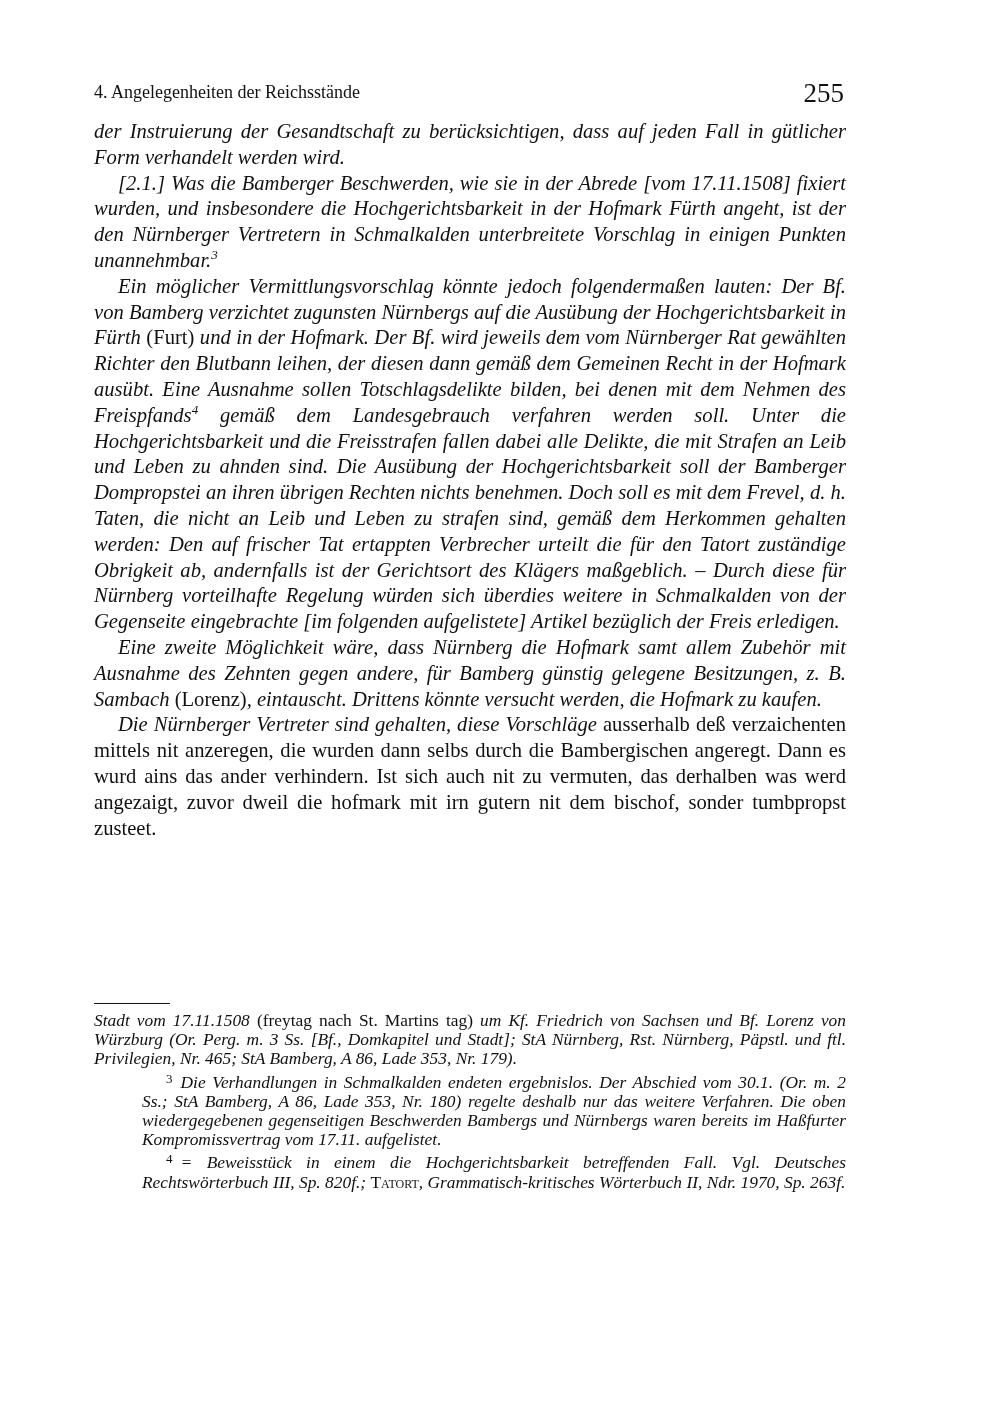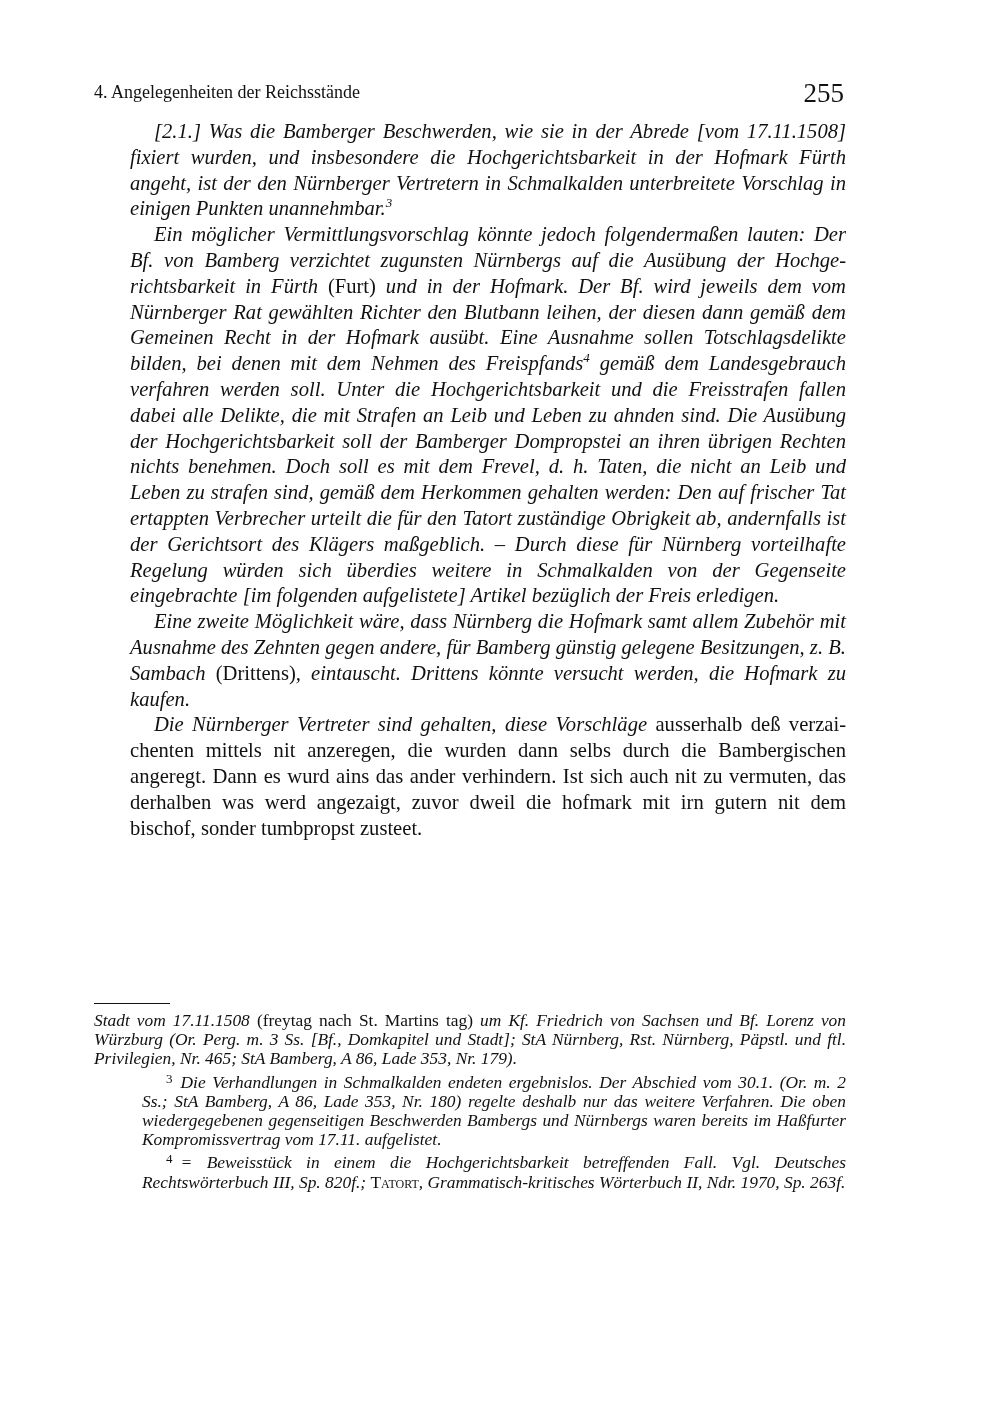--- a/index.html
+++ b/index.html
@@ -3,21 +3,21 @@
 <meta charset="utf-8">
 <style>
   html, body { margin: 0; padding: 0; background: #ffffff; }
   body { width: 1004px; height: 1418px; position: relative; overflow: hidden; color: #111; }
   .page { position: absolute; left: 94px; top: 0; width: 752px; font-family: "Liberation Serif", "DejaVu Serif", serif; }
   .running-head { position: absolute; top: 80px; left: 0; width: 752px; height: 26px; font-size: 19px; }
   .running-title { position: absolute; left: 0; right: 0; text-align: left; top: 2px; font-size: 18px; }
   .page-number { position: absolute; right: 2px; top: -2px; font-size: 27px; }
   .body { position: absolute; top: 119px; left: 0; width: 752px; font-size: 20.6px; line-height: 25.8px; text-align: justify; hyphens: manual; }
   .body p { margin: 0; }
-  .body p.indent { text-indent: 24px; margin-left: 36px; }
+  .body p.indent { text-indent: 24px; }
   .it { font-style: italic; }
   .rm { font-style: normal; }
   sup { font-size: 13px; line-height: 0; vertical-align: 8px; font-style: italic; }
   .sep { position: absolute; top: 1003px; left: 0; width: 76px; height: 1px; background: #111; }
   .notes { position: absolute; top: 1011px; left: 0; width: 752px; font-size: 17.4px; line-height: 19.2px; text-align: justify; }
   .notes p { margin: 0 0 4px 0; }
   .notes p.fn { text-indent: 24px; margin-left: 48px; }
   .fnmark { font-size: 13px; vertical-align: 5px; line-height: 0; font-style: normal; margin-right: 8px; }
   .sc { font-variant: small-caps; font-style: normal; }
 </style>
@@ -25,26 +25,27 @@
 <body>
 
 <div class="page">
 
   <div class="running-head">
     <div class="running-title">4. Angelegenheiten der Reichsstände</div>
     <div class="page-number">255</div>
   </div>
 
   <div class="body">
+    <p class="it"><span>der Instruierung der Gesandtschaft zu berücksichtigen, dass auf jeden Fall in gütlicher Form verhandelt werden wird.</span></p>
 
     <p class="indent it"><span>[2.1.] Was die Bamberger Beschwerden, wie sie in der Abrede [vom 17.11.1508] fixiert wurden, und insbesondere die Hochgerichtsbarkeit in der Hofmark Fürth angeht, ist der den Nürnberger Vertretern in Schmalkalden unterbreitete Vorschlag in einigen Punkten unannehmbar.</span><sup>3</sup></p>
 
     <p class="indent it"><span>Ein möglicher Vermittlungsvorschlag könnte jedoch folgendermaßen lauten: Der Bf. von Bamberg verzichtet zugunsten Nürnbergs auf die Ausübung der Hochge­richtsbarkeit in Fürth </span><span class="rm">(Furt)</span><span> und in der Hofmark. Der Bf. wird jeweils dem vom Nürnberger Rat gewählten Richter den Blutbann leihen, der diesen dann gemäß dem Gemeinen Recht in der Hofmark ausübt. Eine Ausnahme sollen Totschlagsde­likte bilden, bei denen mit dem Nehmen des Freispfands</span><sup>4</sup><span> gemäß dem Landesge­brauch verfahren werden soll. Unter die Hochgerichtsbarkeit und die Freisstrafen fallen dabei alle Delikte, die mit Strafen an Leib und Leben zu ahnden sind. Die Ausübung der Hochgerichtsbarkeit soll der Bamberger Dompropstei an ihren übrigen Rechten nichts benehmen. Doch soll es mit dem Frevel, d. h. Taten, die nicht an Leib und Leben zu strafen sind, gemäß dem Herkommen gehalten werden: Den auf frischer Tat ertappten Verbrecher urteilt die für den Tatort zuständige Obrigkeit ab, andernfalls ist der Gerichtsort des Klägers maßgeblich. – Durch diese für Nürnberg vorteilhafte Regelung würden sich überdies weitere in Schmalkalden von der Gegenseite eingebrachte [im folgenden aufgelistete] Artikel bezüglich der Freis erledigen.</span></p>
 
-    <p class="indent it"><span>Eine zweite Möglichkeit wäre, dass Nürnberg die Hofmark samt allem Zubehör mit Ausnahme des Zehnten gegen andere, für Bamberg günstig gelegene Besitzun­gen, z. B. Sambach </span><span class="rm">(Drittens)</span><span>, eintauscht. Drittens könnte versucht werden, die Hofmark zu kaufen.</span></p>
+    <p class="indent it"><span>Eine zweite Möglichkeit wäre, dass Nürnberg die Hofmark samt allem Zubehör mit Ausnahme des Zehnten gegen andere, für Bamberg günstig gelegene Besitzun­gen, z. B. Sambach </span><span class="rm">(Lorenz)</span><span>, eintauscht. Drittens könnte versucht werden, die Hofmark zu kaufen.</span></p>
 
     <p class="indent"><span class="it">Die Nürnberger Vertreter sind gehalten, diese Vorschläge</span><span> ausserhalb deß verzai­chenten mittels nit anzeregen, die wurden dann selbs durch die Bambergischen angeregt. Dann es wurd ains das ander verhindern. Ist sich auch nit zu vermuten, das derhalben was werd angezaigt, zuvor dweil die hofmark mit irn gutern nit dem bischof, sonder tumbpropst zusteet.</span></p>
 
   </div>
 
   <div class="sep"></div>
 
   <div class="notes">
     <p class="it"><span>Stadt vom 17.11.1508 </span><span class="rm">(freytag nach St. Martins tag)</span><span> um Kf. Friedrich von Sachsen und Bf. Lorenz von Würzburg (Or. Perg. m. 3 Ss. [Bf., Domkapitel und Stadt]; StA Nürnberg, Rst. Nürnberg, Päpstl. und ftl. Privilegien, Nr. 465; StA Bamberg, A 86, Lade 353, Nr. 179).</span></p>
 

